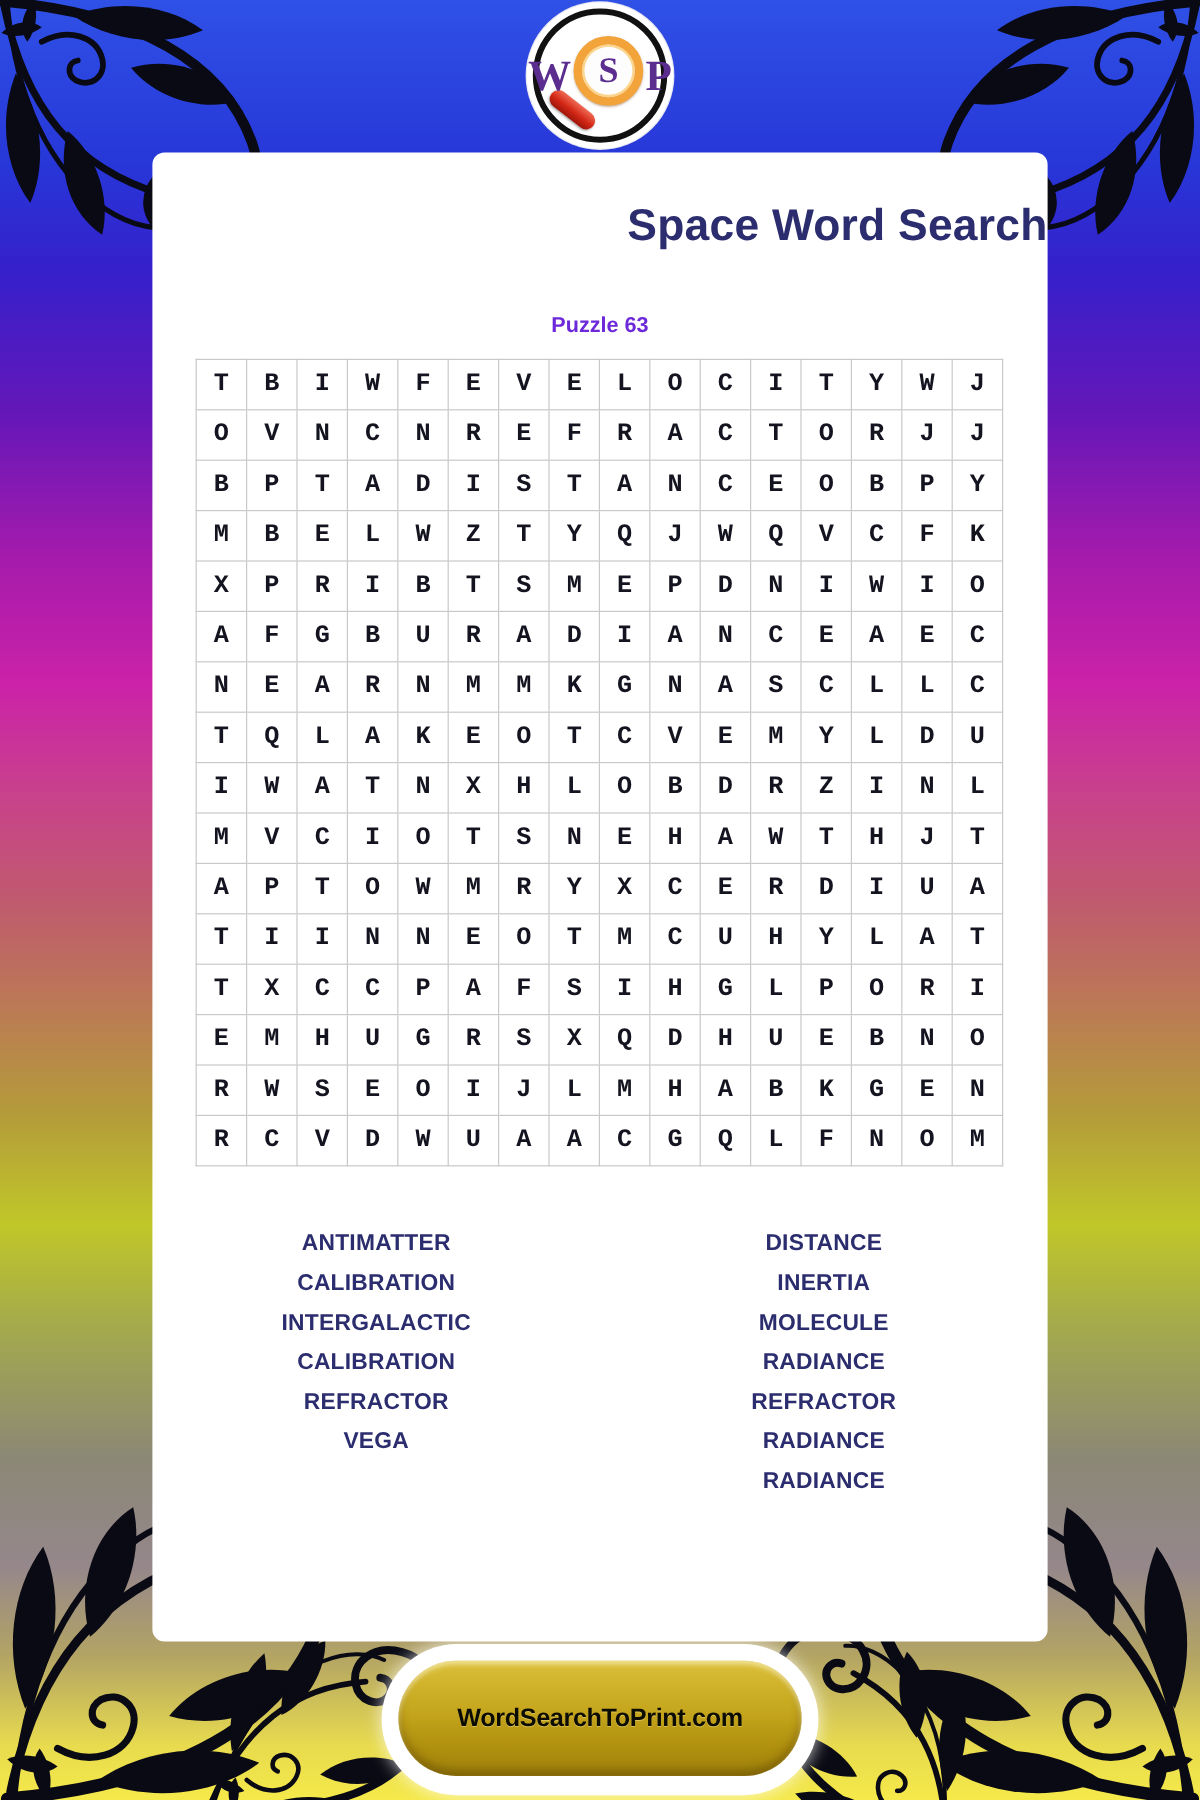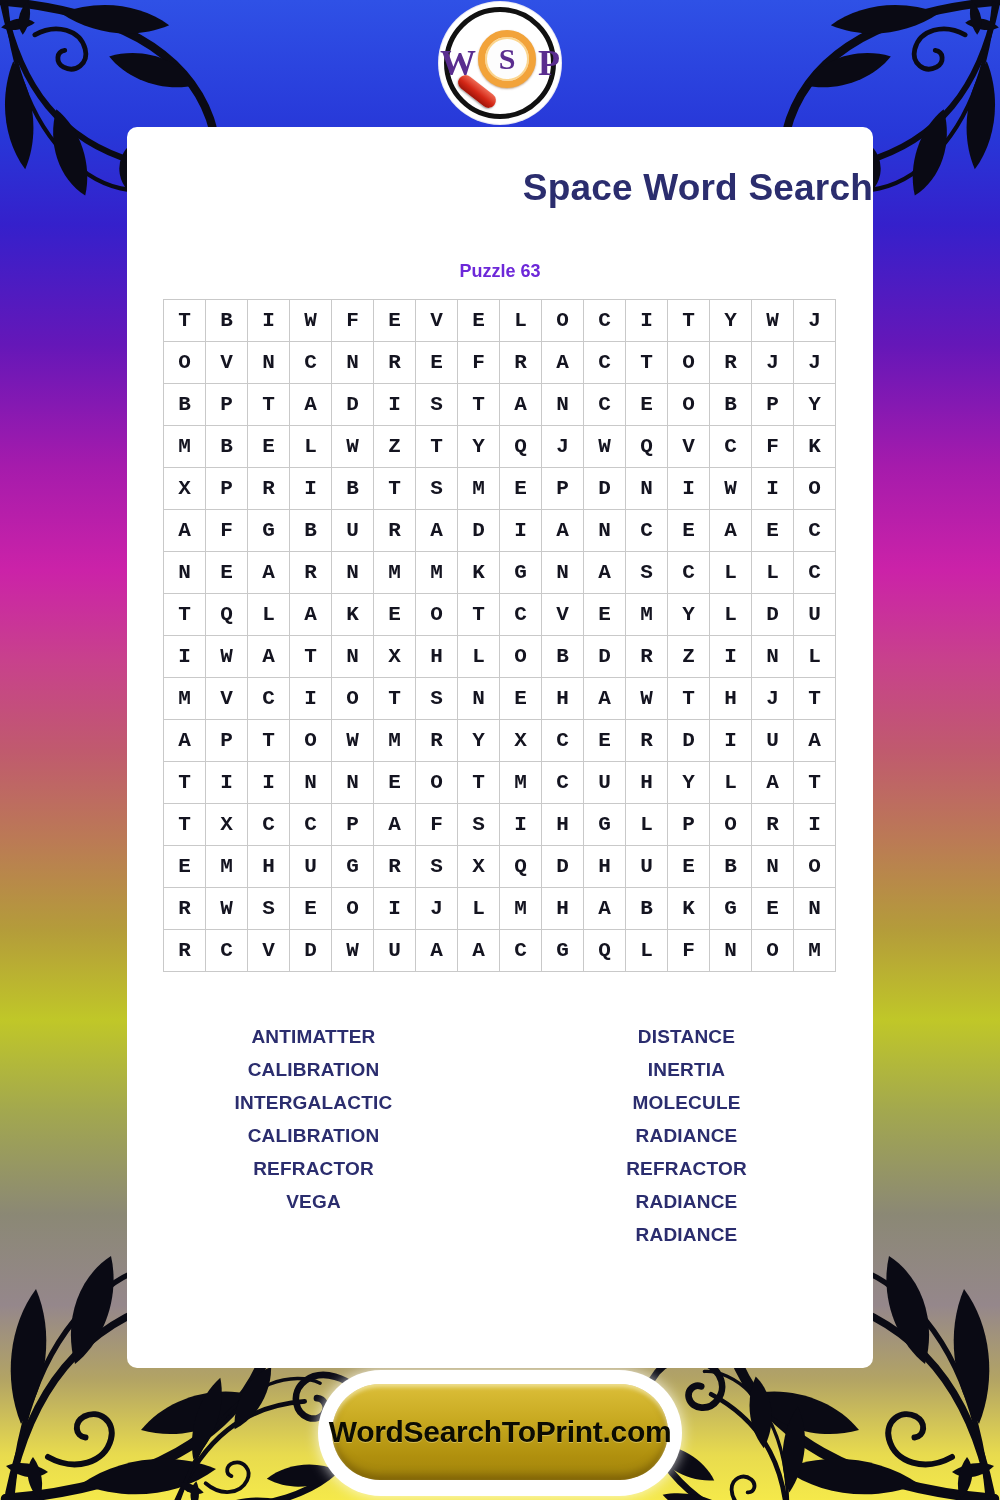--- a/index.html
+++ b/index.html
@@ -99,21 +99,21 @@
     box-shadow:0 0 14px rgba(255,255,255,.8);
   }
   .footer-btn{
     position:absolute;left:14px;top:14px;right:14px;bottom:16px;border-radius:48px;
     background:linear-gradient(to bottom,#dcbf39 0%,#c4a51c 45%,#b0900e 75%,#a1830c 100%);
     box-shadow:inset 0 3px 4px rgba(255,248,200,.65), inset 0 -5px 8px rgba(90,64,0,.5);
     display:flex;align-items:center;justify-content:center;
     border:none;cursor:pointer;
   }
   .footer-btn span{
-    font-size:30px;font-weight:800;color:#0c0c02;letter-spacing:-.3px;
+    font-size:21px;font-weight:800;color:#0c0c02;letter-spacing:-.3px;
     text-shadow:0 1px 0 rgba(255,240,170,.4);
   }
 </style>
 </head>
 <body>
 
 <div class="bg"></div>
 
 <svg width="0" height="0" style="position:absolute">
   <defs>

